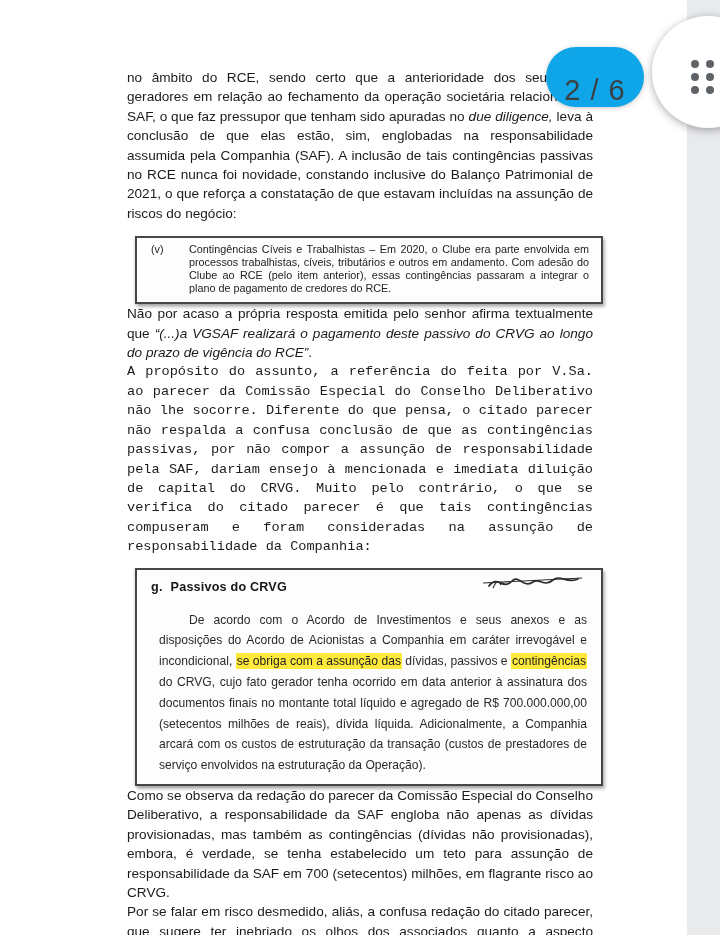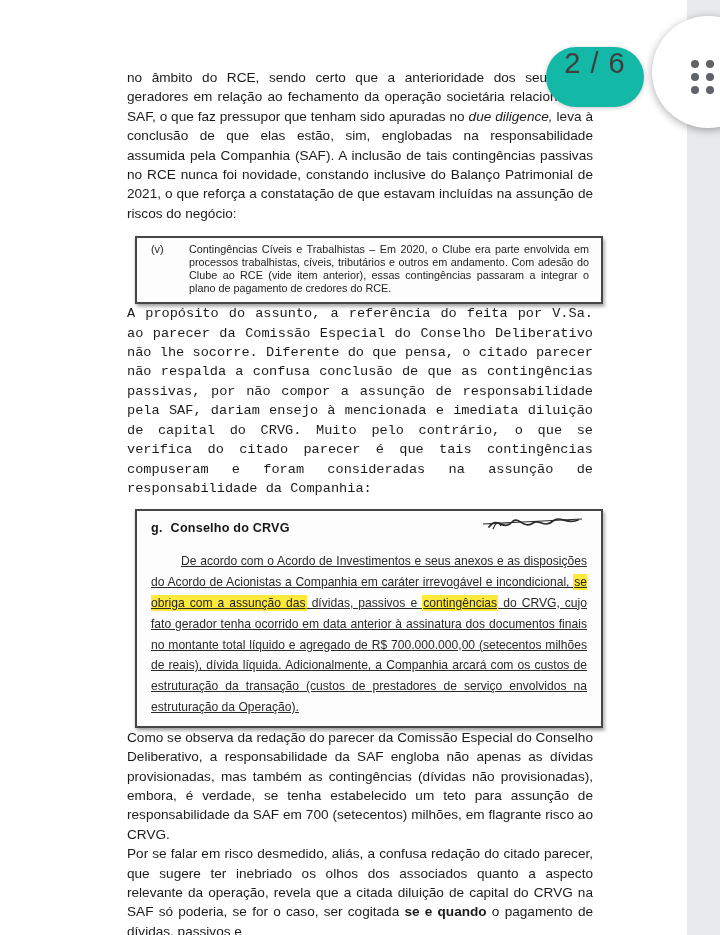--- a/index.html
+++ b/index.html
@@ -23,55 +23,56 @@
   .qbox{border:2px solid #474747;background:#fdfdfd;
         box-shadow:2px 3px 3px rgba(0,0,0,.28), -1px 1px 2px rgba(0,0,0,.12);}
   .qbox-v{display:flex;gap:16px;padding:5px 12px 7px 14px;margin-left:8px;margin-right:-10px;}
   .qlabel{flex:0 0 22px;font-size:10.8px;line-height:13px;color:#222;}
   .qtext{margin:0;flex:1;font-size:10.8px;line-height:13px;text-align:justify;color:#222;}
   .excerpt{padding:10px 14px 8px 14px;margin-left:8px;margin-right:-10px;}
   .exhead{display:flex;justify-content:space-between;align-items:flex-start;height:24px;}
   .extitle{font-size:12.6px;font-weight:bold;color:#161616;letter-spacing:.2px;}
   .extitle .glabel{margin-right:8px;}
   .sig{margin-top:-8px;margin-right:2px;}
-  .extext{margin:6px 0 0 0;font-size:12.1px;line-height:20.8px;text-align:justify;
-          color:#2a2a2a;text-indent:30px;text-decoration:underline;}
+  .extext{margin:6px 0 0 8px;font-size:12.1px;line-height:20.8px;text-align:justify;
+          color:#2a2a2a;text-indent:30px;}
   mark.hl{background:#ffe93b;color:#222;padding:1px 1px;}
   
-  .page-pill{position:absolute;left:546px;top:47px;width:98px;height:60px;background:#14b8a6;
-             border-radius:31px;z-index:7;display:flex;align-items:flex-start;justify-content:center;
+  .page-pill{position:absolute;left:546px;top:47px;width:98px;height:60px;background:#0ea5e9;
+             border-radius:31px;z-index:7;display:flex;align-items:flex-end;justify-content:center;
              box-shadow:0 1px 5px rgba(0,0,0,.22);}
   .page-pill span{font-size:29px;color:#3c4043;letter-spacing:1px;}
   
   .menu-circle{position:absolute;left:652px;top:16px;width:112px;height:112px;background:#fff;
                border-radius:50%;z-index:6;box-shadow:0 2px 8px rgba(0,0,0,.33);cursor:pointer;}
   .dots-grid{position:absolute;left:39px;top:44px;display:grid;
              grid-template-columns:repeat(2,8px);grid-auto-rows:8px;column-gap:7px;row-gap:5px;}
   .dots-grid .dot{width:8px;height:8px;border-radius:50%;background:#5f6368;}
 </style>
 </head>
 <body>
 
 <div class="screen">
 
   <div class="textcol">
 
     <p class="body"><span>no âmbito do RCE, sendo certo que a anterioridade dos seus fatos geradores em relação ao fechamento da operação societária relacionada à SAF, o que faz pressupor que tenham sido apuradas no </span><i>due diligence,</i><span> leva à conclusão de que elas estão, sim, englobadas na responsabilidade assumida pela Companhia (SAF). A inclusão de tais contingências passivas no RCE nunca foi novidade, constando inclusive do Balanço Patrimonial de 2021, o que reforça a constatação de que estavam incluídas na assunção de riscos do negócio:</span></p>
 
     <div class="qbox qbox-v mt-box1">
       <span class="qlabel">(v)</span>
-      <p class="qtext">Contingências Cíveis e Trabalhistas – Em 2020, o Clube era parte envolvida em processos trabalhistas, cíveis, tributários e outros em andamento. Com adesão do Clube ao RCE (vide item anterior), essas contingências passaram a integrar o plano de pagamento de credores do RCE.</p>
+      <p class="qtext">Contingências Cíveis e Trabalhistas – Em 2020, o Clube era parte envolvida em processos trabalhistas, cíveis, tributários e outros em andamento. Com adesão do Clube ao RCE (pelo item anterior), essas contingências passaram a integrar o plano de pagamento de credores do RCE.</p>
     </div>
 
+    <p class="body mt-p2"><span>Não por acaso a própria resposta emitida pelo senhor afirma textualmente que </span><i>“(...)a VGSAF realizará o pagamento deste passivo do CRVG ao longo do prazo de vigência do RCE”</i><span>.</span></p>
 
     <p class="body mt-p3">A propósito do assunto, a referência do feita por V.Sa. ao parecer da Comissão Especial do Conselho Deliberativo não lhe socorre. Diferente do que pensa, o citado parecer não respalda a confusa conclusão de que as contingências passivas, por não compor a assunção de responsabilidade pela SAF, dariam ensejo à mencionada e imediata diluição de capital do CRVG. Muito pelo contrário, o que se verifica do citado parecer é que tais contingências compuseram e foram consideradas na assunção de responsabilidade da Companhia:</p>
 
     <div class="qbox excerpt mt-box2">
       <div class="exhead">
-        <span class="extitle"><span class="glabel">g.</span><span>Conselho do CRVG</span></span>
+        <span class="extitle"><span class="glabel">g.</span><span>Passivos do CRVG</span></span>
         <svg class="sig" width="104" height="22" viewBox="0 0 104 22">
           <path d="M8 14 C 16 2, 22 19, 31 9 C 37 2, 43 17, 52 10 C 58 5, 63 16, 72 8 C 79 2, 86 12, 97 7" fill="none" stroke="#2b2b2b" stroke-width="1.7" stroke-linecap="round"></path>
           <path d="M2 11 L 101 6" fill="none" stroke="#2b2b2b" stroke-width="1.2"></path>
           <path d="M12 16 C 15 9, 18 8, 20 13" fill="none" stroke="#2b2b2b" stroke-width="1.2"></path>
         </svg>
       </div>
       <p class="extext"><span>De acordo com o Acordo de Investimentos e seus anexos e as disposições do Acordo de Acionistas a Companhia em caráter irrevogável e incondicional, </span><mark class="hl">se obriga com a assunção das</mark><span> dívidas, passivos e </span><mark class="hl">contingências</mark><span> do CRVG, cujo fato gerador tenha ocorrido em data anterior à assinatura dos documentos finais no montante total líquido e agregado de R$ 700.000.000,00 (setecentos milhões de reais), dívida líquida. Adicionalmente, a Companhia arcará com os custos de estruturação da transação (custos de prestadores de serviço envolvidos na estruturação da Operação).</span></p>
     </div>
 
     <p class="body mt-p4">Como se observa da redação do parecer da Comissão Especial do Conselho Deliberativo, a responsabilidade da SAF engloba não apenas as dívidas provisionadas, mas também as contingências (dívidas não provisionadas), embora, é verdade, se tenha estabelecido um teto para assunção de responsabilidade da SAF em 700 (setecentos) milhões, em flagrante risco ao CRVG.</p>

